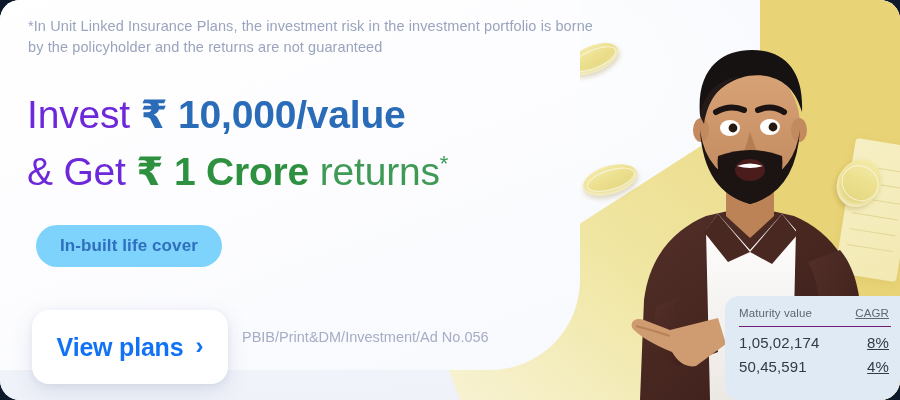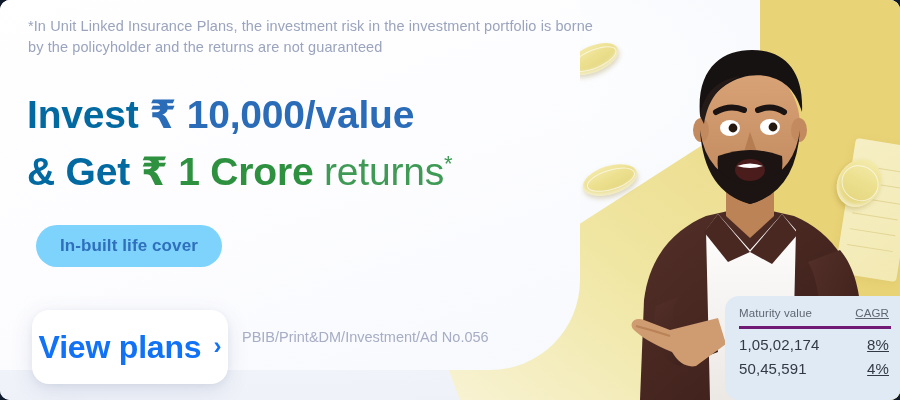--- a/index.html
+++ b/index.html
@@ -7,21 +7,21 @@
   body{
     width:900px;height:400px;overflow:hidden;
     background:#0e1a2b;
     font-family:"Liberation Sans","DejaVu Sans",sans-serif;
     -webkit-font-smoothing:antialiased;
   }
 
   
   .banner{
     position:relative;width:900px;height:400px;
-    border-radius:10px;overflow:hidden;
+    border-radius:20px;overflow:hidden;
     background:#f2f4f9;
   }
   
   .bg-wash{
     position:absolute;inset:0;
     background:
       radial-gradient(120% 95% at 28% 18%, #ffffff 0%, #fbfcfe 38%, #f2f5fa 70%, #eceff7 100%);
   }
   
   .left-sheet{
@@ -74,42 +74,42 @@
     position:absolute;left:28px;top:16px;width:580px;
     font-size:14.5px;line-height:21px;color:#9aa4bd;font-weight:400;
     letter-spacing:.1px;
   }
   .headline{
     position:absolute;left:27px;top:86px;width:640px;
   }
   .hl-line{
     font-size:39px;line-height:57px;white-space:nowrap;letter-spacing:-.2px;
   }
-  .t-blue-reg{color:#0369a1;font-weight:700;}
+  .t-blue-reg{color:#6d28d9;font-weight:400;}
   .t-blue-bold{color:#2b6cb8;font-weight:700;}
   .t-green-bold{color:#2e9140;font-weight:700;margin-top:36px;}
   .t-green-reg{color:#3f9a55;font-weight:400;}
   .sup{font-size:22px;vertical-align:super;line-height:0;}
 
   .pill{
     position:absolute;left:36px;top:225px;
     padding:11px 24px;border-radius:22px;
     background:#7dd3fc;
     color:#2f6fbd;font-size:17px;font-weight:700;letter-spacing:.1px;
   }
 
   .cta{
     position:absolute;left:32px;top:310px;
     width:196px;height:74px;border-radius:17px;
     background:#ffffff;
     box-shadow:0 6px 22px rgba(60,80,130,.13), 0 2px 6px rgba(60,80,130,.07);
     display:flex;align-items:center;justify-content:center;gap:12px;
     cursor:pointer;border:none;
   }
-  .cta-label{color:#1272f5;font-size:32px;font-weight:700;letter-spacing:-.2px;}
+  .cta-label{color:#1272f5;font-size:25px;font-weight:700;letter-spacing:-.2px;}
   .cta-chev{color:#1272f5;font-size:24px;font-weight:700;line-height:1;margin-top:-2px;}
 
   .fineprint{
     position:absolute;left:242px;top:325px;width:280px;
     font-size:14.5px;line-height:25px;color:#a6adc4;font-weight:400;
   }
 
   
   .table-card{
     position:absolute;left:725px;top:296px;width:180px;height:104px;
@@ -119,21 +119,21 @@
     border-bottom-right-radius:14px;
     padding:11px 14px 0 14px;
     box-sizing:border-box;
   }
   .tbl{width:100%;border-collapse:collapse;}
   .tbl th{
     font-size:11.5px;font-weight:400;color:#5f6673;text-align:left;
     padding:0 0 7px 0;letter-spacing:.1px;
   }
   .tbl th.right,.tbl td.right{text-align:right;padding-right:2px;text-decoration:underline;}
-  .tbl thead tr{border-bottom:3px solid #701a75;}
+  .tbl thead tr{border-bottom:1px solid #701a75;}
   .tbl td{
     font-size:15px;color:#333a46;font-weight:400;padding:7px 0 0 0;
     letter-spacing:.1px;
   }
 </style>
 </head>
 <body>
 
 <div class="banner">
 

